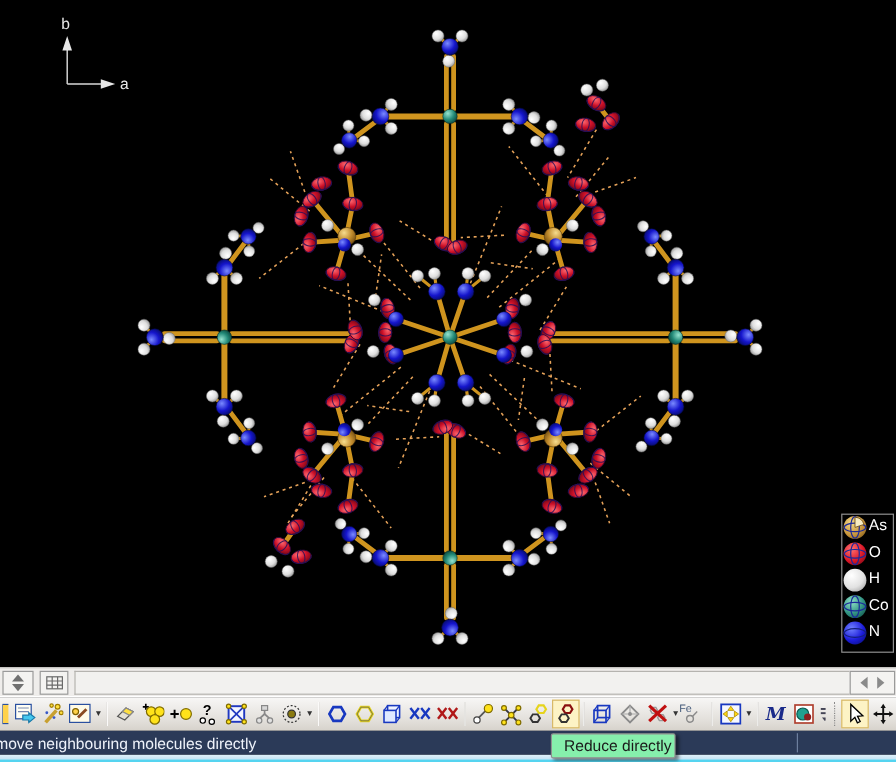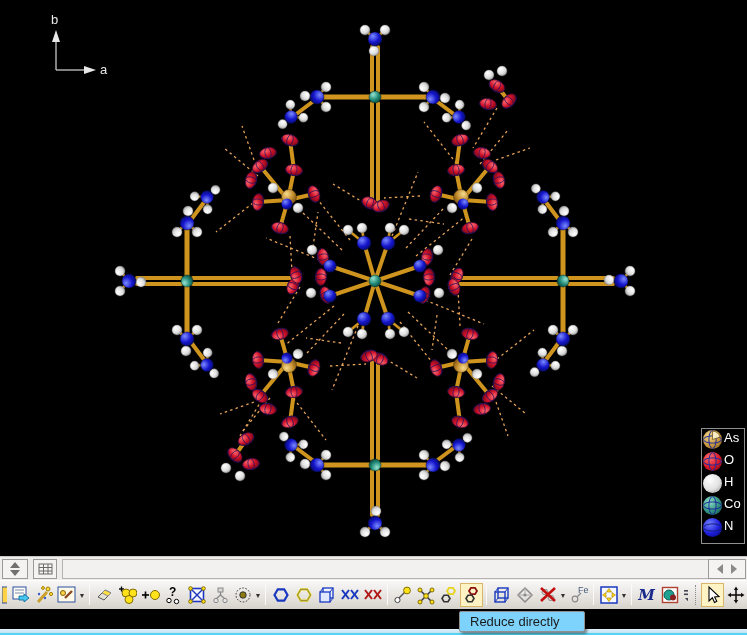--- a/index.html
+++ b/index.html
@@ -43,30 +43,30 @@
 
   
   #toolbar{position:absolute;left:0;top:580px;width:747px;height:29px;background:linear-gradient(#f8f7f6,#e2dfda 70%,#d6d2cb);border-top:1px solid #fff;display:flex;align-items:center;}
   .tb{border:1px solid transparent;background:transparent;padding:1px;width:23px;height:24px;display:flex;align-items:center;justify-content:center;flex:0 0 auto;}
   .tb.narrow{width:9px;}
   .tb.hl{background:#fdf3c5;border:1px solid #d8b868;}
   .sep{width:1px;height:20px;background:#aeaba5;border-right:1px solid #fbfaf9;margin:0 3px;flex:0 0 auto;}
   .grip{width:3px;height:20px;border-left:1px dotted #8a8a8a;margin:0 3px 0 5px;flex:0 0 auto;}
   .dd{width:8px;height:24px;display:flex;align-items:center;justify-content:center;font-size:7px;color:#333;flex:0 0 auto;}
   .mtext{font-family:"DejaVu Serif",serif;font-style:italic;font-weight:bold;font-size:15px;color:#1a2a8a;}
-  .fetext{position:absolute;right:0;top:0;font-size:9px;font-weight:normal;color:#445a7a;}
+  .fetext{position:absolute;right:12px;top:0;font-size:9px;font-weight:normal;color:#445a7a;}
   .fe-wrap{position:relative;width:20px;height:20px;}
 
   
   #statusbar{position:absolute;left:0;top:609px;width:747px;height:20px;background:#2b3a58;color:#eef2fa;font-size:13px;display:flex;align-items:center;overflow:hidden;}
   #status-text{margin-left:-4px;white-space:nowrap;}
   #status-sep{position:absolute;left:664px;top:2px;width:1px;height:16px;background:#6d7f9e;}
 
   
-  #tooltip{position:absolute;left:459px;top:611px;height:21px;padding:2px 24px 0 10px;background:#7dd3fc;border:1px solid #8f8f8f;border-radius:2px;color:#1a1a1a;font-size:13px;box-shadow:2px 2px 3px rgba(0,0,0,.45);z-index:5;}
+  #tooltip{position:absolute;left:459px;top:611px;height:21px;padding:2px 2px 0 10px;background:#86efac;border:1px solid #8f8f8f;border-radius:2px;color:#1a1a1a;font-size:13px;box-shadow:2px 2px 3px rgba(0,0,0,.45);z-index:5;}
 
   
   #bottomstrip{position:absolute;left:0;top:629px;width:747px;height:6px;background:linear-gradient(#dff0fa,#b6dcf2);}
   #bottomstrip .cyan{position:absolute;left:0;top:4px;width:747px;height:2px;background:#55d4f0;}
 </style>
 </head>
 <body>
 
 <div id="app">
 
@@ -584,20 +584,24 @@
           <line x1="4" y1="10" x2="16" y2="10" stroke="#111" stroke-width="1.6"></line>
           <polygon points="10,1.5 7.8,5 12.2,5" fill="#111"></polygon>
           <polygon points="10,18.5 7.8,15 12.2,15" fill="#111"></polygon>
           <polygon points="1.5,10 5,7.8 5,12.2" fill="#111"></polygon>
           <polygon points="18.5,10 15,7.8 15,12.2" fill="#111"></polygon>
         </svg>
     </div>
 
   </div>
 
+  <div id="statusbar">
+    <span id="status-text">move neighbouring molecules directly</span>
+    <span id="status-sep"></span>
+  </div>
 
   <div id="tooltip">
     <span>Reduce directly</span>
   </div>
 
   <div id="bottomstrip">
       <span class="cyan"></span>
     </div>
 
 </div>

